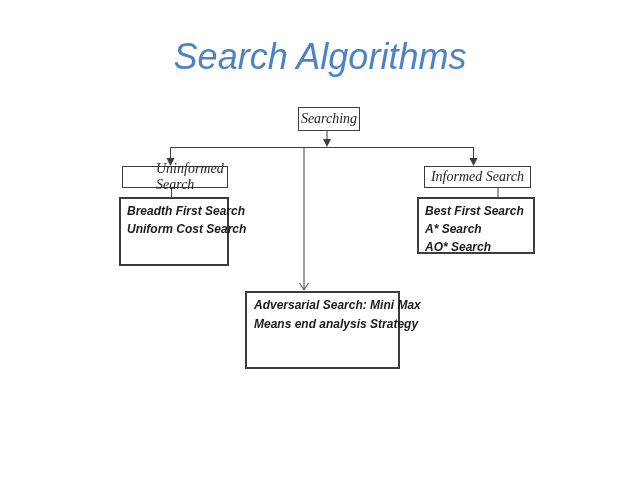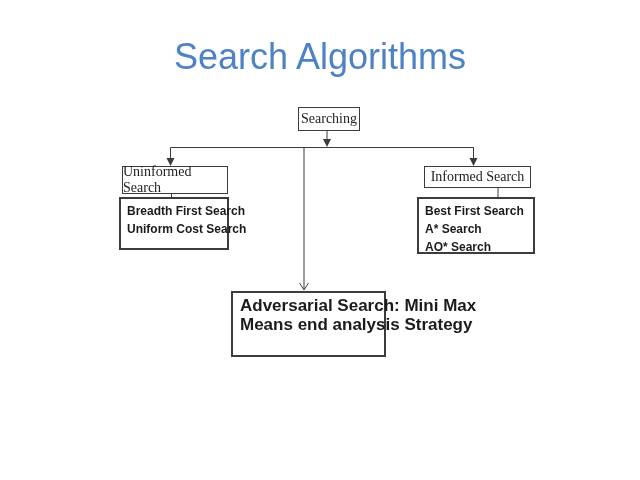--- a/index.html
+++ b/index.html
@@ -7,20 +7,21 @@
     padding: 0;
     background: #ffffff;
   }
   #slide {
     position: relative;
     width: 640px;
     height: 480px;
     background: #ffffff;
     overflow: hidden;
     font-family: "Liberation Sans", sans-serif;
+    font-style: italic;
   }
   .page-title {
     position: absolute;
     top: 36px;
     left: 0;
     width: 640px;
     text-align: center;
     font-size: 36px;
     font-weight: 400;
     letter-spacing: 0px;
@@ -39,44 +40,44 @@
     align-items: center;
     justify-content: center;
     font-family: "Liberation Serif", serif;
     font-size: 14px;
     color: #222222;
   }
   .node.root-box {
     left: 298px; top: 107px; width: 62px; height: 24px;
   }
   .node.uninformed-box {
-    left: 122px; top: 166px; width: 106px; height: 28px;
+    left: 122px; top: 166px; width: 106px; height: 22px; padding-left: 33px;
   }
   .node.informed-box {
     left: 424px; top: 166px; width: 107px; height: 22px;
   }
   .node.list-box {
     border: 2px solid var(--line, #3c3c3c);
     font-weight: 700;
     font-size: 12px;
     line-height: 18px;
     padding: 3px 2px 0 6px;
     white-space: nowrap;
   }
   .node.left-list {
-    left: 119px; top: 197px; width: 110px; height: 53px;
+    left: 119px; top: 197px; width: 110px; height: 69px;
   }
   .node.right-list {
     left: 417px; top: 197px; width: 118px; height: 57px;
   }
   .node.bottom-box {
-    left: 231px; top: 291px; width: 155px; height: 66px;
+    left: 245px; top: 291px; width: 155px; height: 78px;
     border: 2px solid var(--line, #3c3c3c);
     font-weight: 700;
-    font-size: 17px;
+    font-size: 12px;
     line-height: 19px;
     padding: 3px 2px 0 7px;
     white-space: nowrap;
   }
   #connectors {
     position: absolute;
     left: 0; top: 0;
     width: 640px; height: 480px;
   }
   #connectors .wire {

